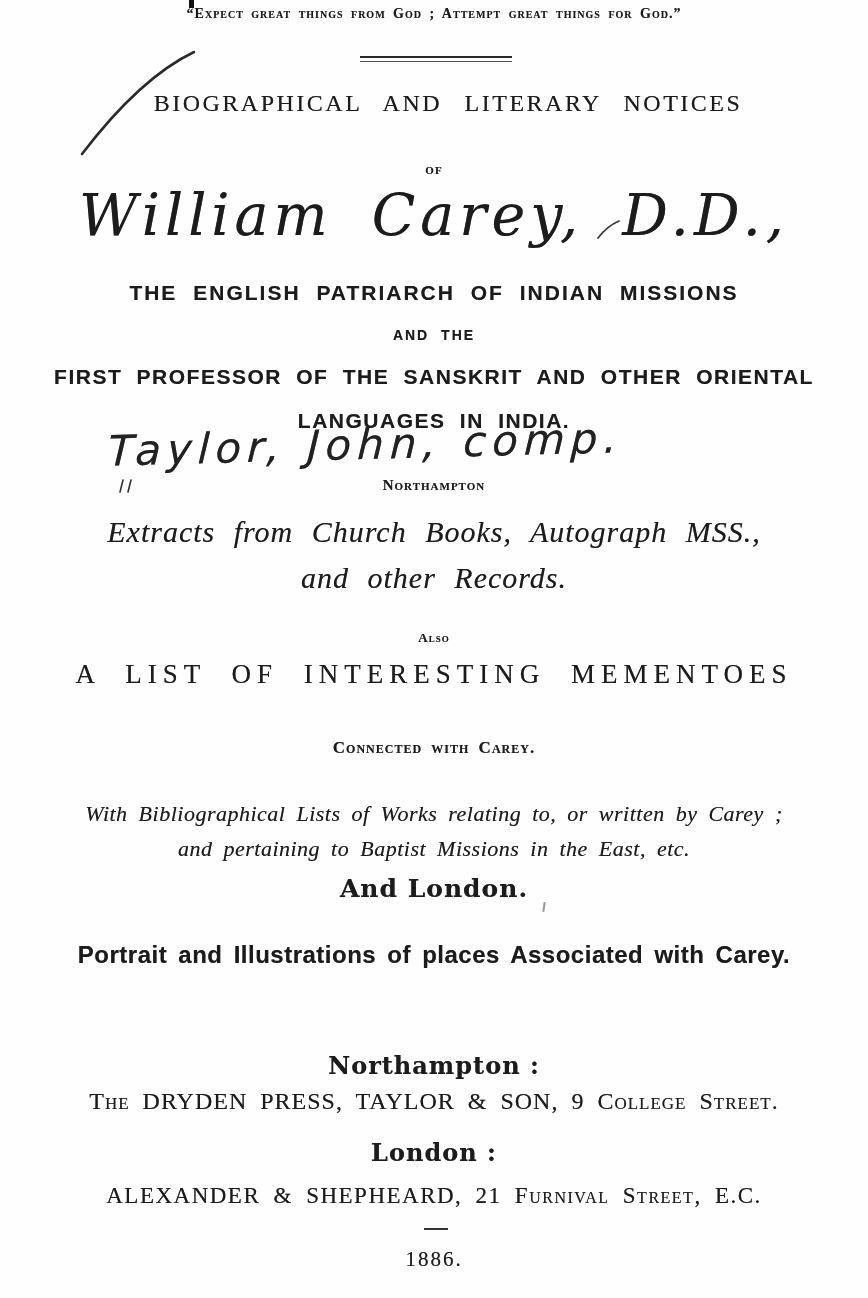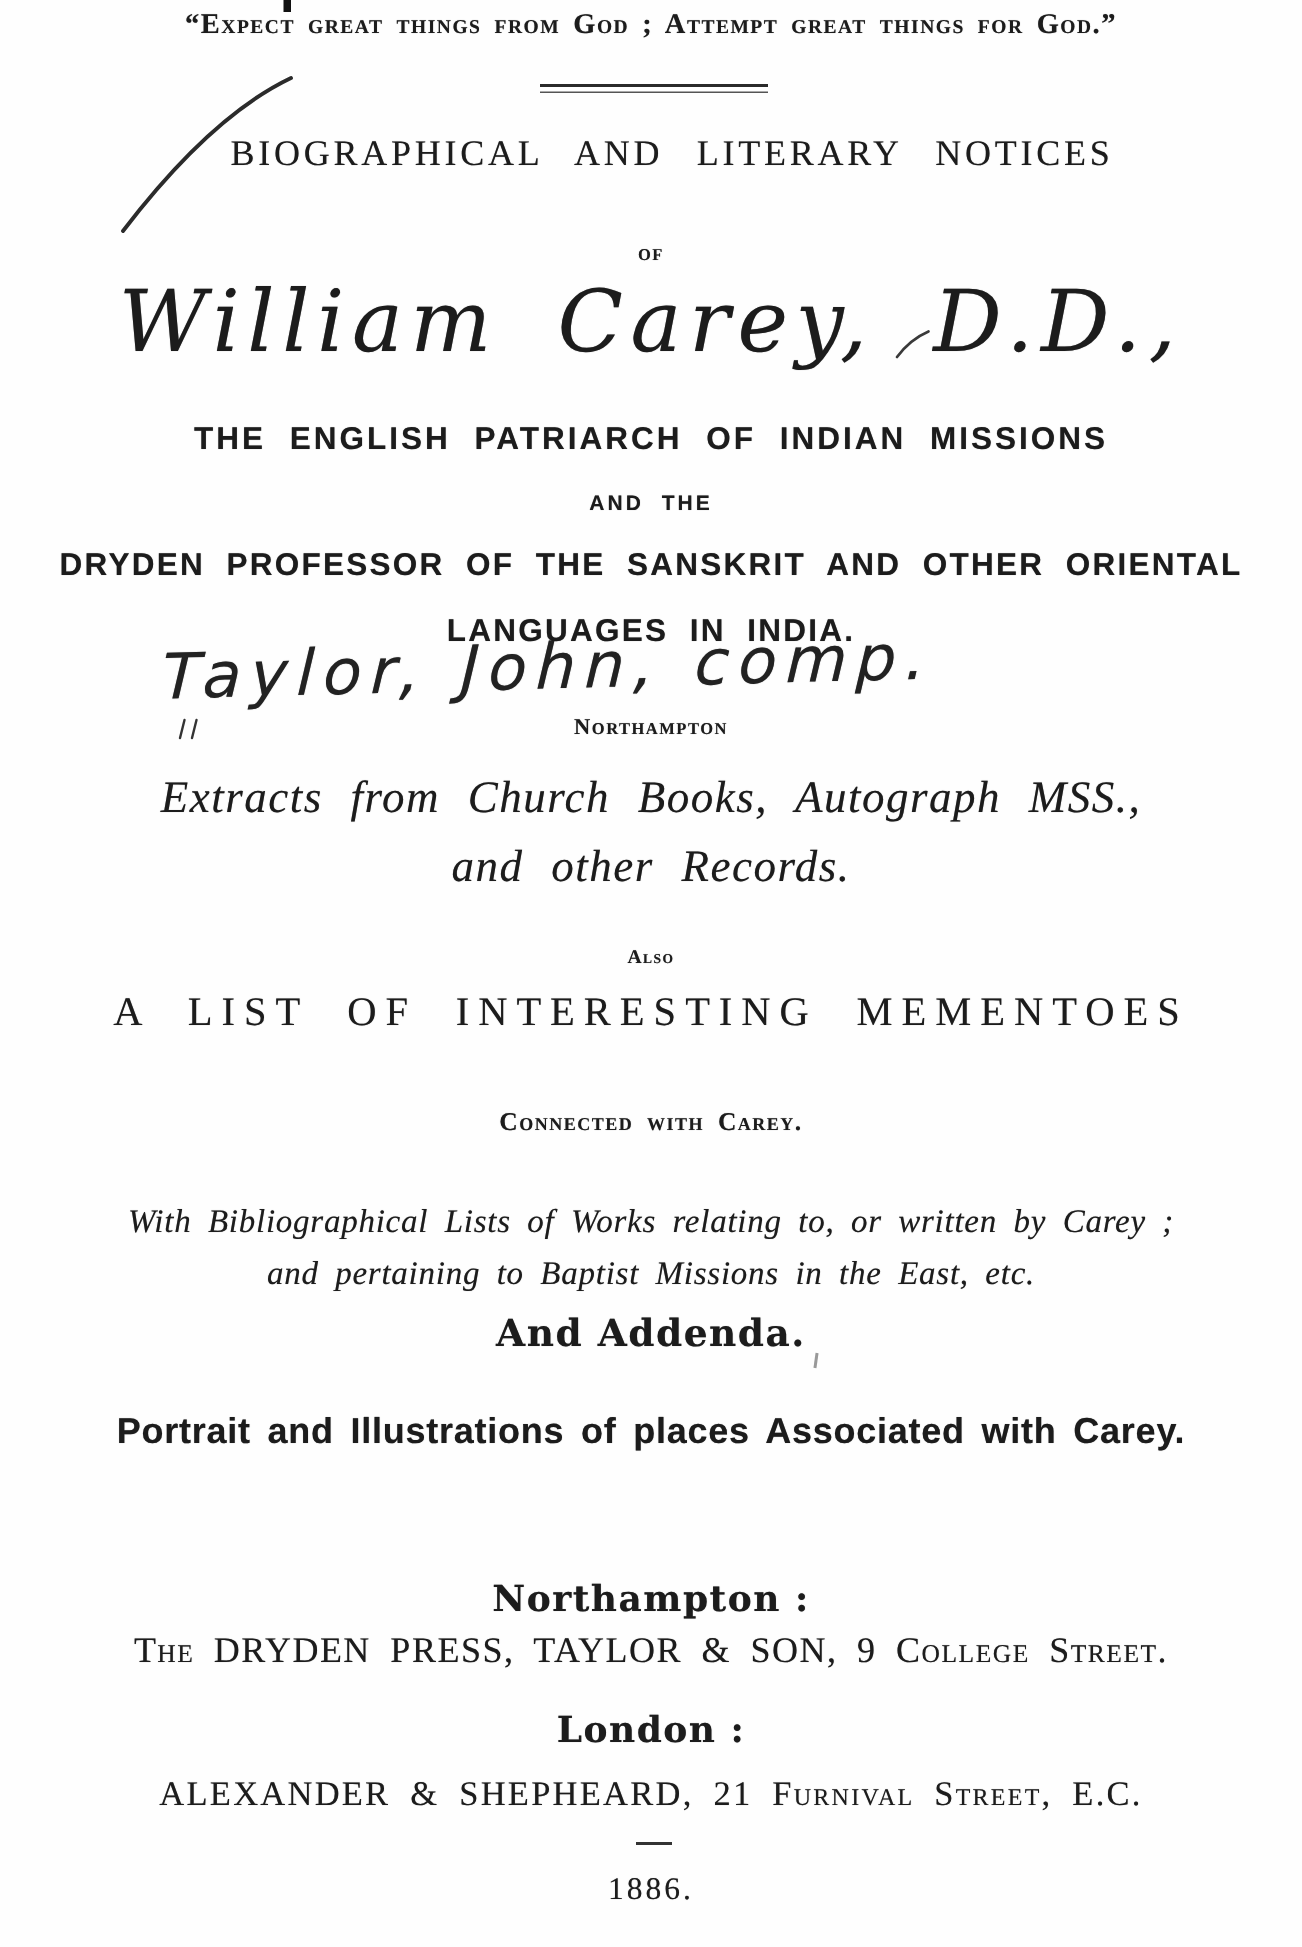--- a/index.html
+++ b/index.html
@@ -14,21 +14,21 @@
   }
   .line{
     position:absolute;left:0;right:0;
     text-align:center;
     white-space:nowrap;
     color:#1c1c1c;
     text-shadow:0 0 0.5px rgba(20,20,20,.55);
   }
   
   .sc{font-variant:small-caps;}
-  .epigraph{top:6px;font-size:19px;font-weight:bold;letter-spacing:1px;word-spacing:3px;}
+  .epigraph{top:6px;font-size:14px;font-weight:bold;letter-spacing:1px;word-spacing:3px;}
   .series-title{top:90px;font-size:24px;letter-spacing:2.5px;word-spacing:14px;padding-left:28px;}
   .of-label{top:161px;font-size:15px;font-weight:bold;letter-spacing:1px;}
   .main-title{
     top:182px;font-size:57px;font-style:italic;
     letter-spacing:5px;word-spacing:16px;
     font-family:"DejaVu Serif", serif;
   }
   .sans{font-family:"Liberation Sans", sans-serif;font-weight:bold;}
   .subtitle1{top:281px;font-size:21px;letter-spacing:2px;word-spacing:8px;}
   .and-the{top:327px;font-size:14px;letter-spacing:2px;word-spacing:6px;}
@@ -94,21 +94,21 @@
   <div class="line main-title">William Carey, D.D.,</div>
 
   <svg class="pen-svg" style="left:594px;top:218px;" width="28" height="24" viewBox="0 0 28 24">
     <path d="M 4 20 C 10 12 18 6 25 3" fill="none" stroke="#3a3a3a" stroke-width="1.8" stroke-linecap="round"></path>
   </svg>
 
   <div class="line subtitle1 sans">THE ENGLISH PATRIARCH OF INDIAN MISSIONS</div>
 
   <div class="line and-the sans">AND THE</div>
 
-  <div class="line subtitle2 sans">DRYDEN PROFESSOR OF THE SANSKRIT AND OTHER ORIENTAL</div>
+  <div class="line subtitle2 sans">FIRST PROFESSOR OF THE SANSKRIT AND OTHER ORIENTAL</div>
 
   <div class="line subtitle3 sans">LANGUAGES IN INDIA.</div>
 
   <div class="handwriting">Taylor, John, comp.</div>
 
   <svg class="pen-svg" style="left:116px;top:478px;" width="20" height="16" viewBox="0 0 20 16">
     <path d="M 4 14 L 7 2" fill="none" stroke="#333" stroke-width="1.6" stroke-linecap="round"></path>
     <path d="M 12 14 L 15 2" fill="none" stroke="#333" stroke-width="1.6" stroke-linecap="round"></path>
   </svg>
 
@@ -121,21 +121,21 @@
   <div class="line also sc">Also</div>
 
   <div class="line mementoes">A LIST OF INTERESTING MEMENTOES</div>
 
   <div class="line connected sc">Connected with Carey.</div>
 
   <div class="line biblio1">With Bibliographical Lists of Works relating to, or written by Carey ;</div>
 
   <div class="line biblio2">and pertaining to Baptist Missions in the East, etc.</div>
 
-  <div class="line addenda blackletter">And Addenda.</div>
+  <div class="line addenda blackletter">And London.</div>
 
   <div class="addenda-tick"></div>
 
   <div class="line portrait">Portrait and Illustrations of places Associated with Carey.</div>
 
   <div class="line place1 blackletter">Northampton :</div>
 
   <div class="line publisher1 sc">The DRYDEN PRESS, TAYLOR &amp; SON, 9 College Street.</div>
 
   <div class="line place2 blackletter">London :</div>

